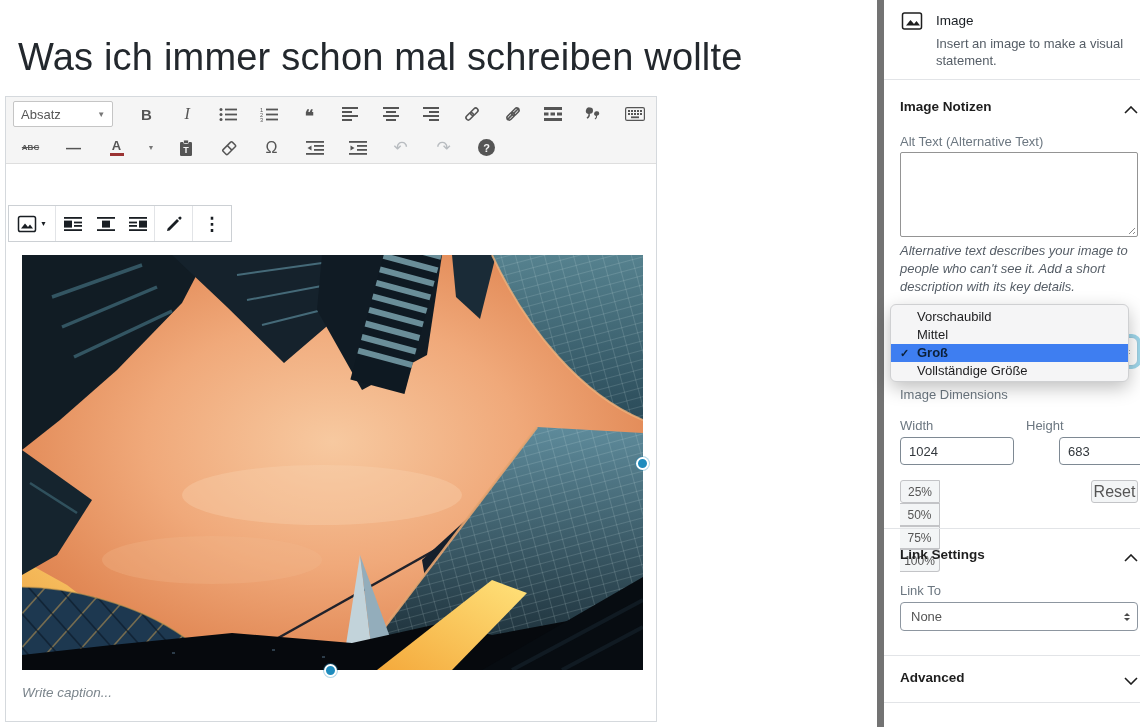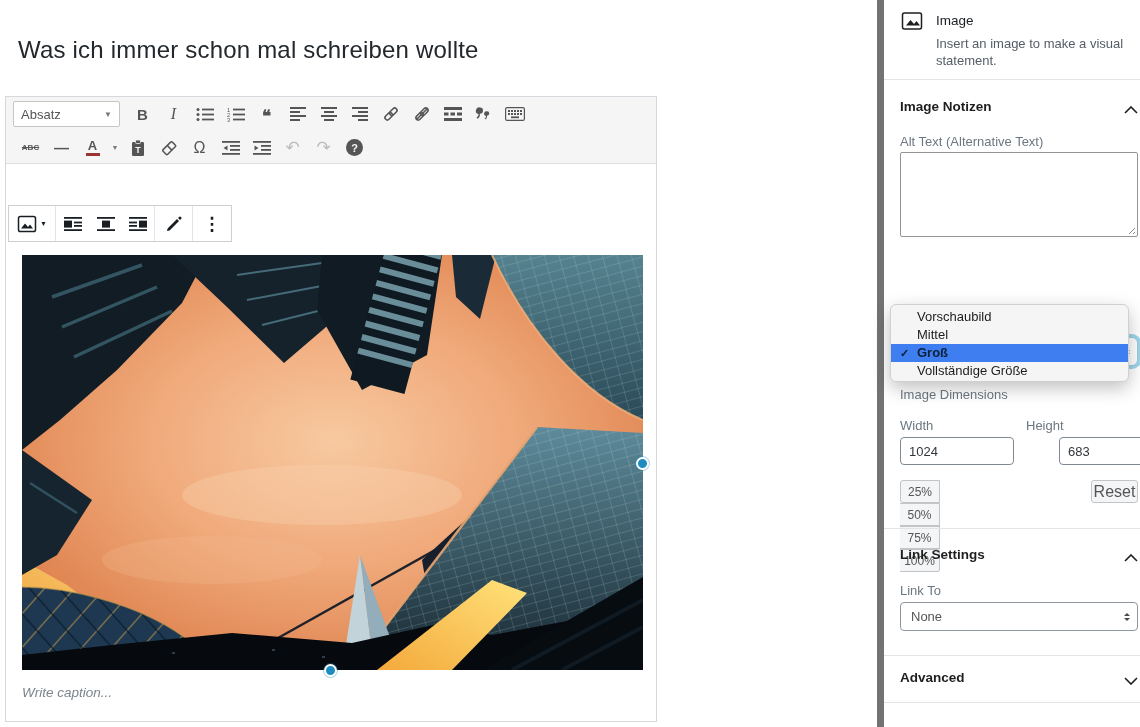--- a/index.html
+++ b/index.html
@@ -2,26 +2,26 @@
 <html><head>
 <meta charset="utf-8">
 <style>
   * { margin:0; padding:0; box-sizing:border-box; }
   html,body { background:#fff; }
   body { font-family:"Liberation Sans", sans-serif; color:#32373c; }
   .stage { position:relative; width:1140px; height:727px; background:#fff; overflow:hidden; }
 
   
   .main { position:absolute; left:0; top:0; width:877px; height:727px; }
-  .post-title { position:absolute; left:18px; top:36px; font-size:24px; font-weight:400; color:#23282d; letter-spacing:.2px; }
+  .post-title { position:absolute; left:18px; top:36px; font-size:38px; font-weight:400; color:#23282d; letter-spacing:.2px; }
 
   .editor { position:absolute; left:5px; top:96px; width:652px; height:626px; border:1px solid #d5d9dd; background:#fff; }
 
   .mce-toolbar { height:67px; background:#f5f5f5; border-bottom:1px solid #dedede; }
-  .mce-row { display:flex; align-items:center; height:34px; padding:0 7px; }
+  .mce-row { display:flex; align-items:center; height:34px; padding:0 7px;gap:12px; }
   .mce-row.r2 { height:33px; padding-left:9px;align-items:center; }
   .fmt-select { width:107px; height:26px; background:#fff; border:1px solid #c5c5c5; border-radius:2px;
     display:flex; align-items:center; justify-content:space-between; padding:0 7px; margin-right:7px;
     font-size:13px; color:#555; }
   .fmt-select .car { font-size:8px; color:#777; }
   .tb { width:31px; height:26px; display:flex; align-items:center; justify-content:center;
     background:transparent; border:0; color:#555; cursor:pointer; }
   .tb svg { display:block; }
   .g-bold { font-weight:bold; font-size:15px; }
   .g-italic { font-family:"Liberation Serif", serif; font-style:italic; font-size:16px; }
@@ -456,20 +456,21 @@
       <svg width="14" height="8" viewBox="0 0 14 8">
           <polyline points="1,7 7,1 13,7" fill="none" stroke="#1e1e1e" stroke-width="1.6"></polyline>
         </svg>
     </span>
 
     <div class="label" style="top:134px">Alt Text (Alternative Text)</div>
     <div class="ta-wrap">
       <textarea style=""></textarea>
       <div class="grip"></div>
     </div>
+    <div class="help-text">Alternative text describes your image to people who can't see it. Add a short description with its key details.</div>
 
     <div class="size-select">
       <span class="stp">
           <i class="up"></i>
           <i class="dn"></i>
         </span>
     </div>
 
     <div class="popup">
       <div class="opt"><span class="chk"></span><span>Vorschaubild</span></div>

